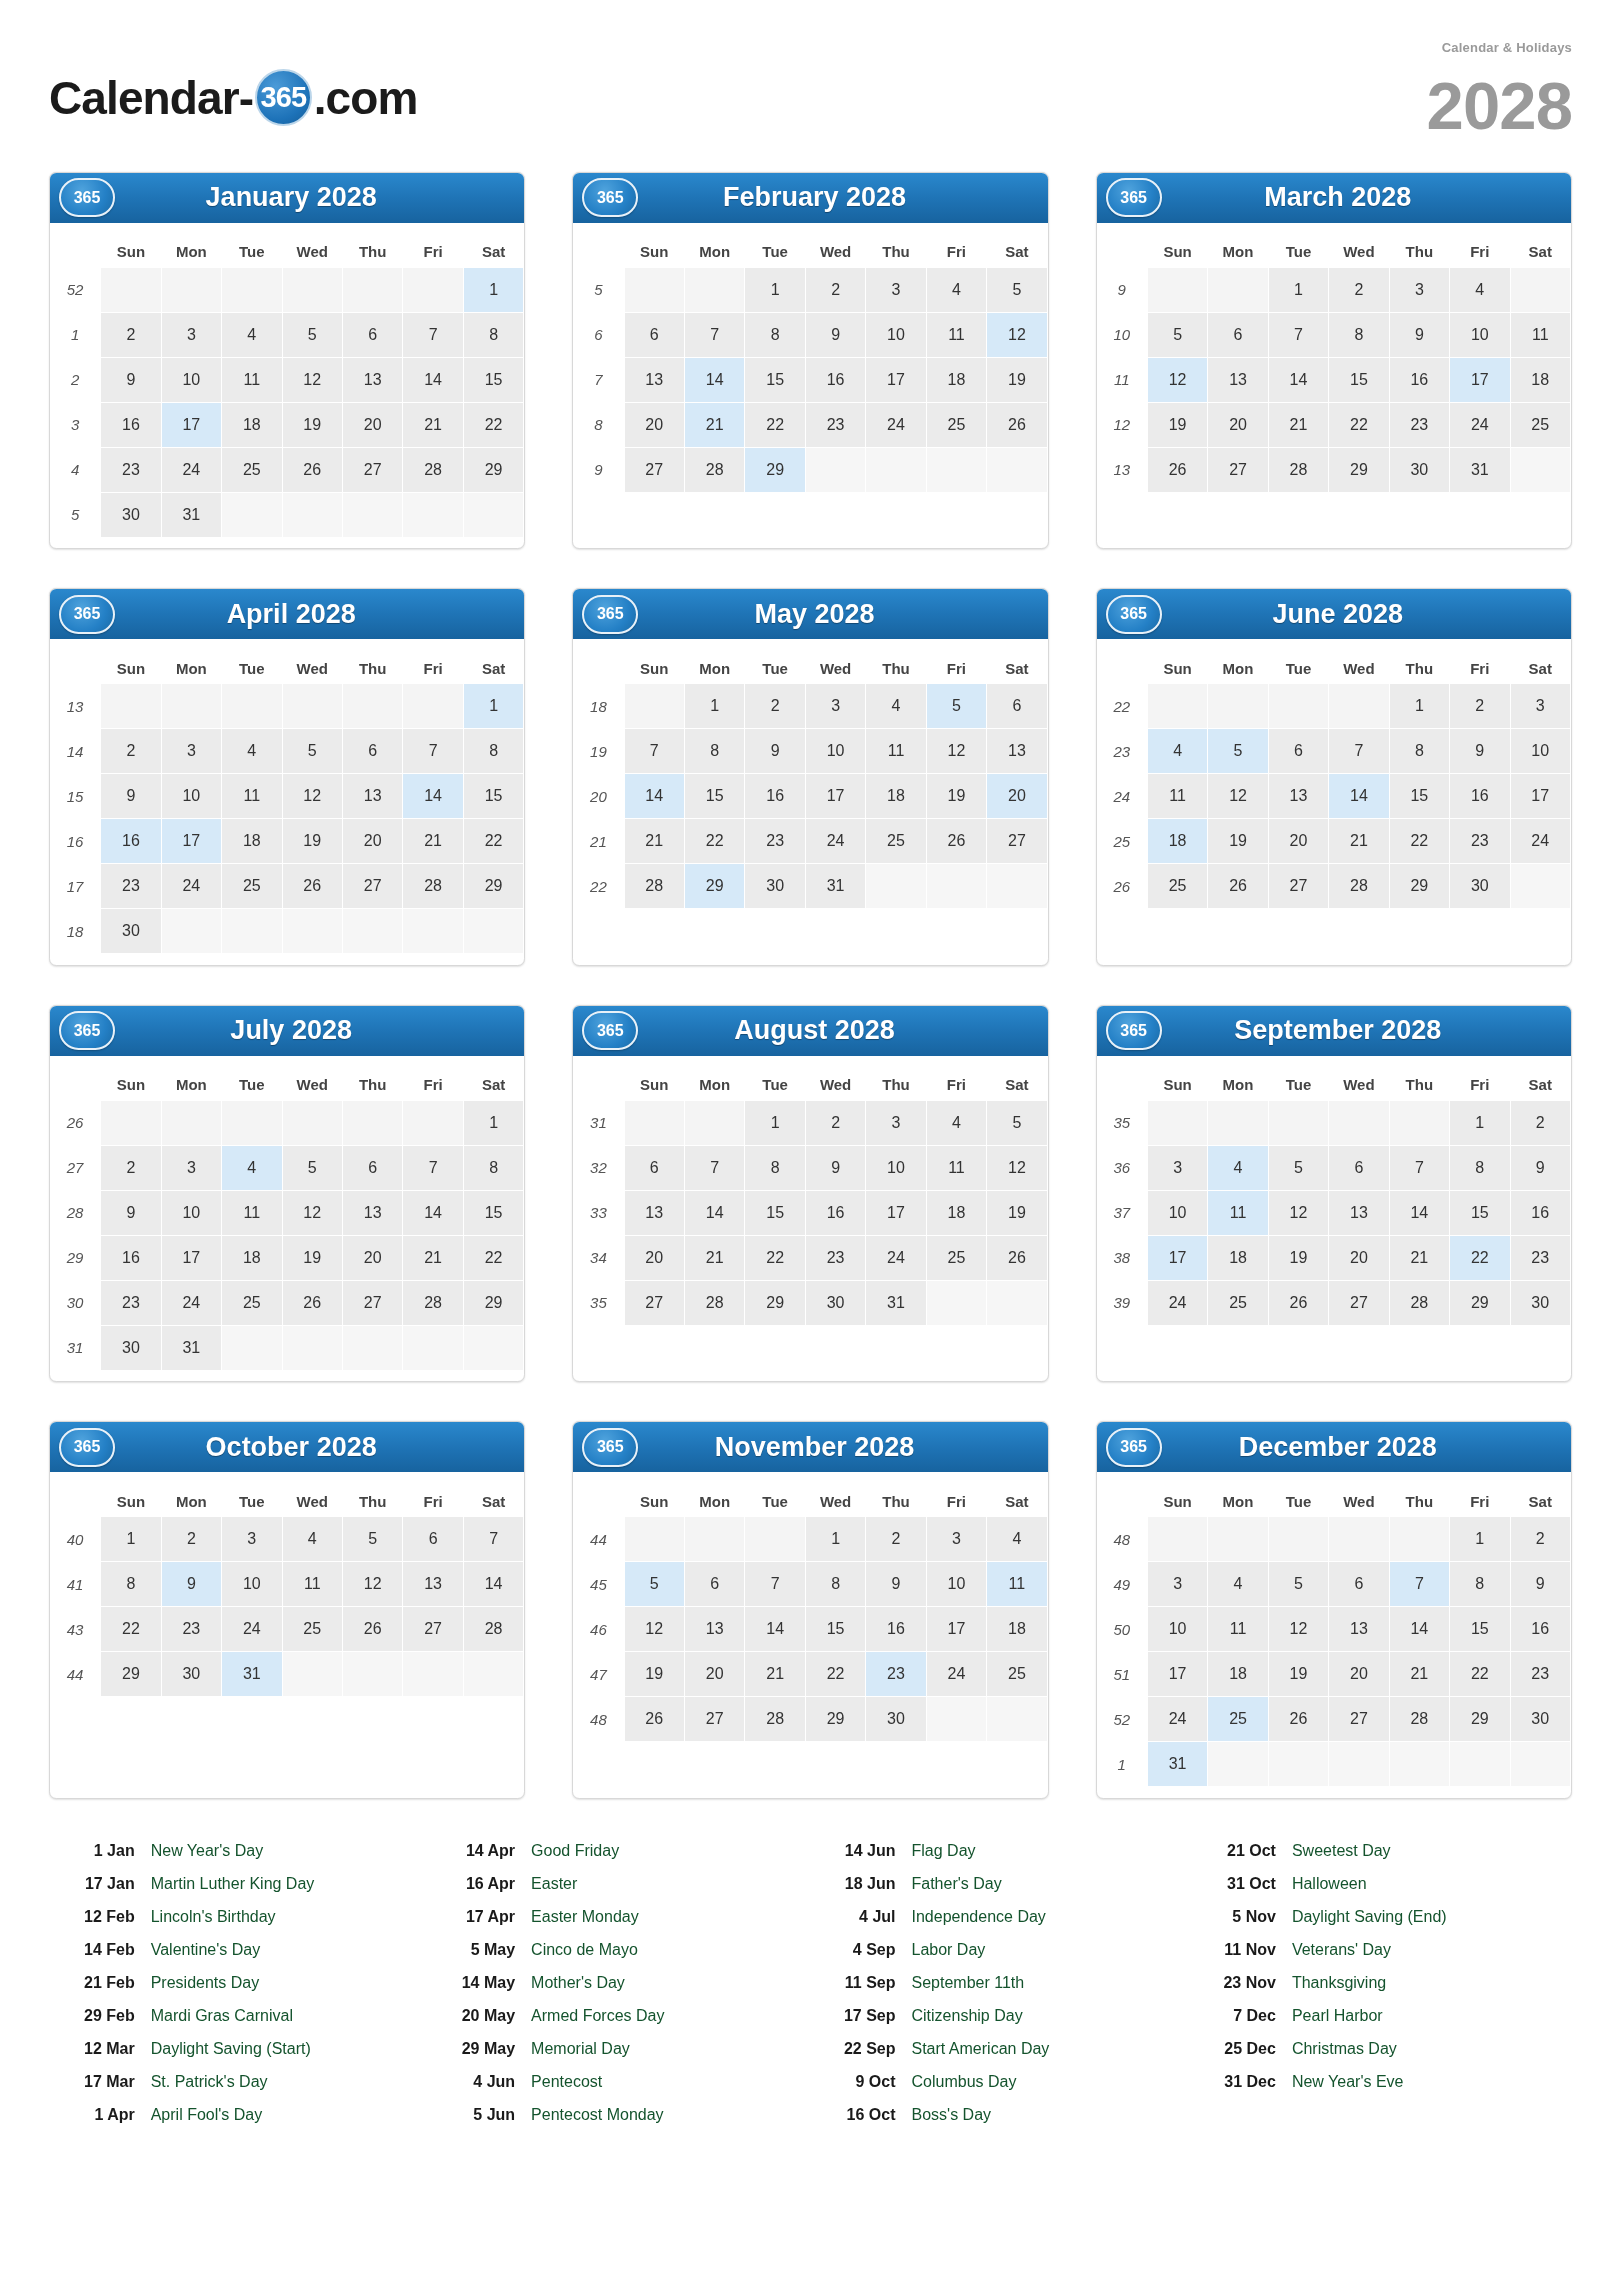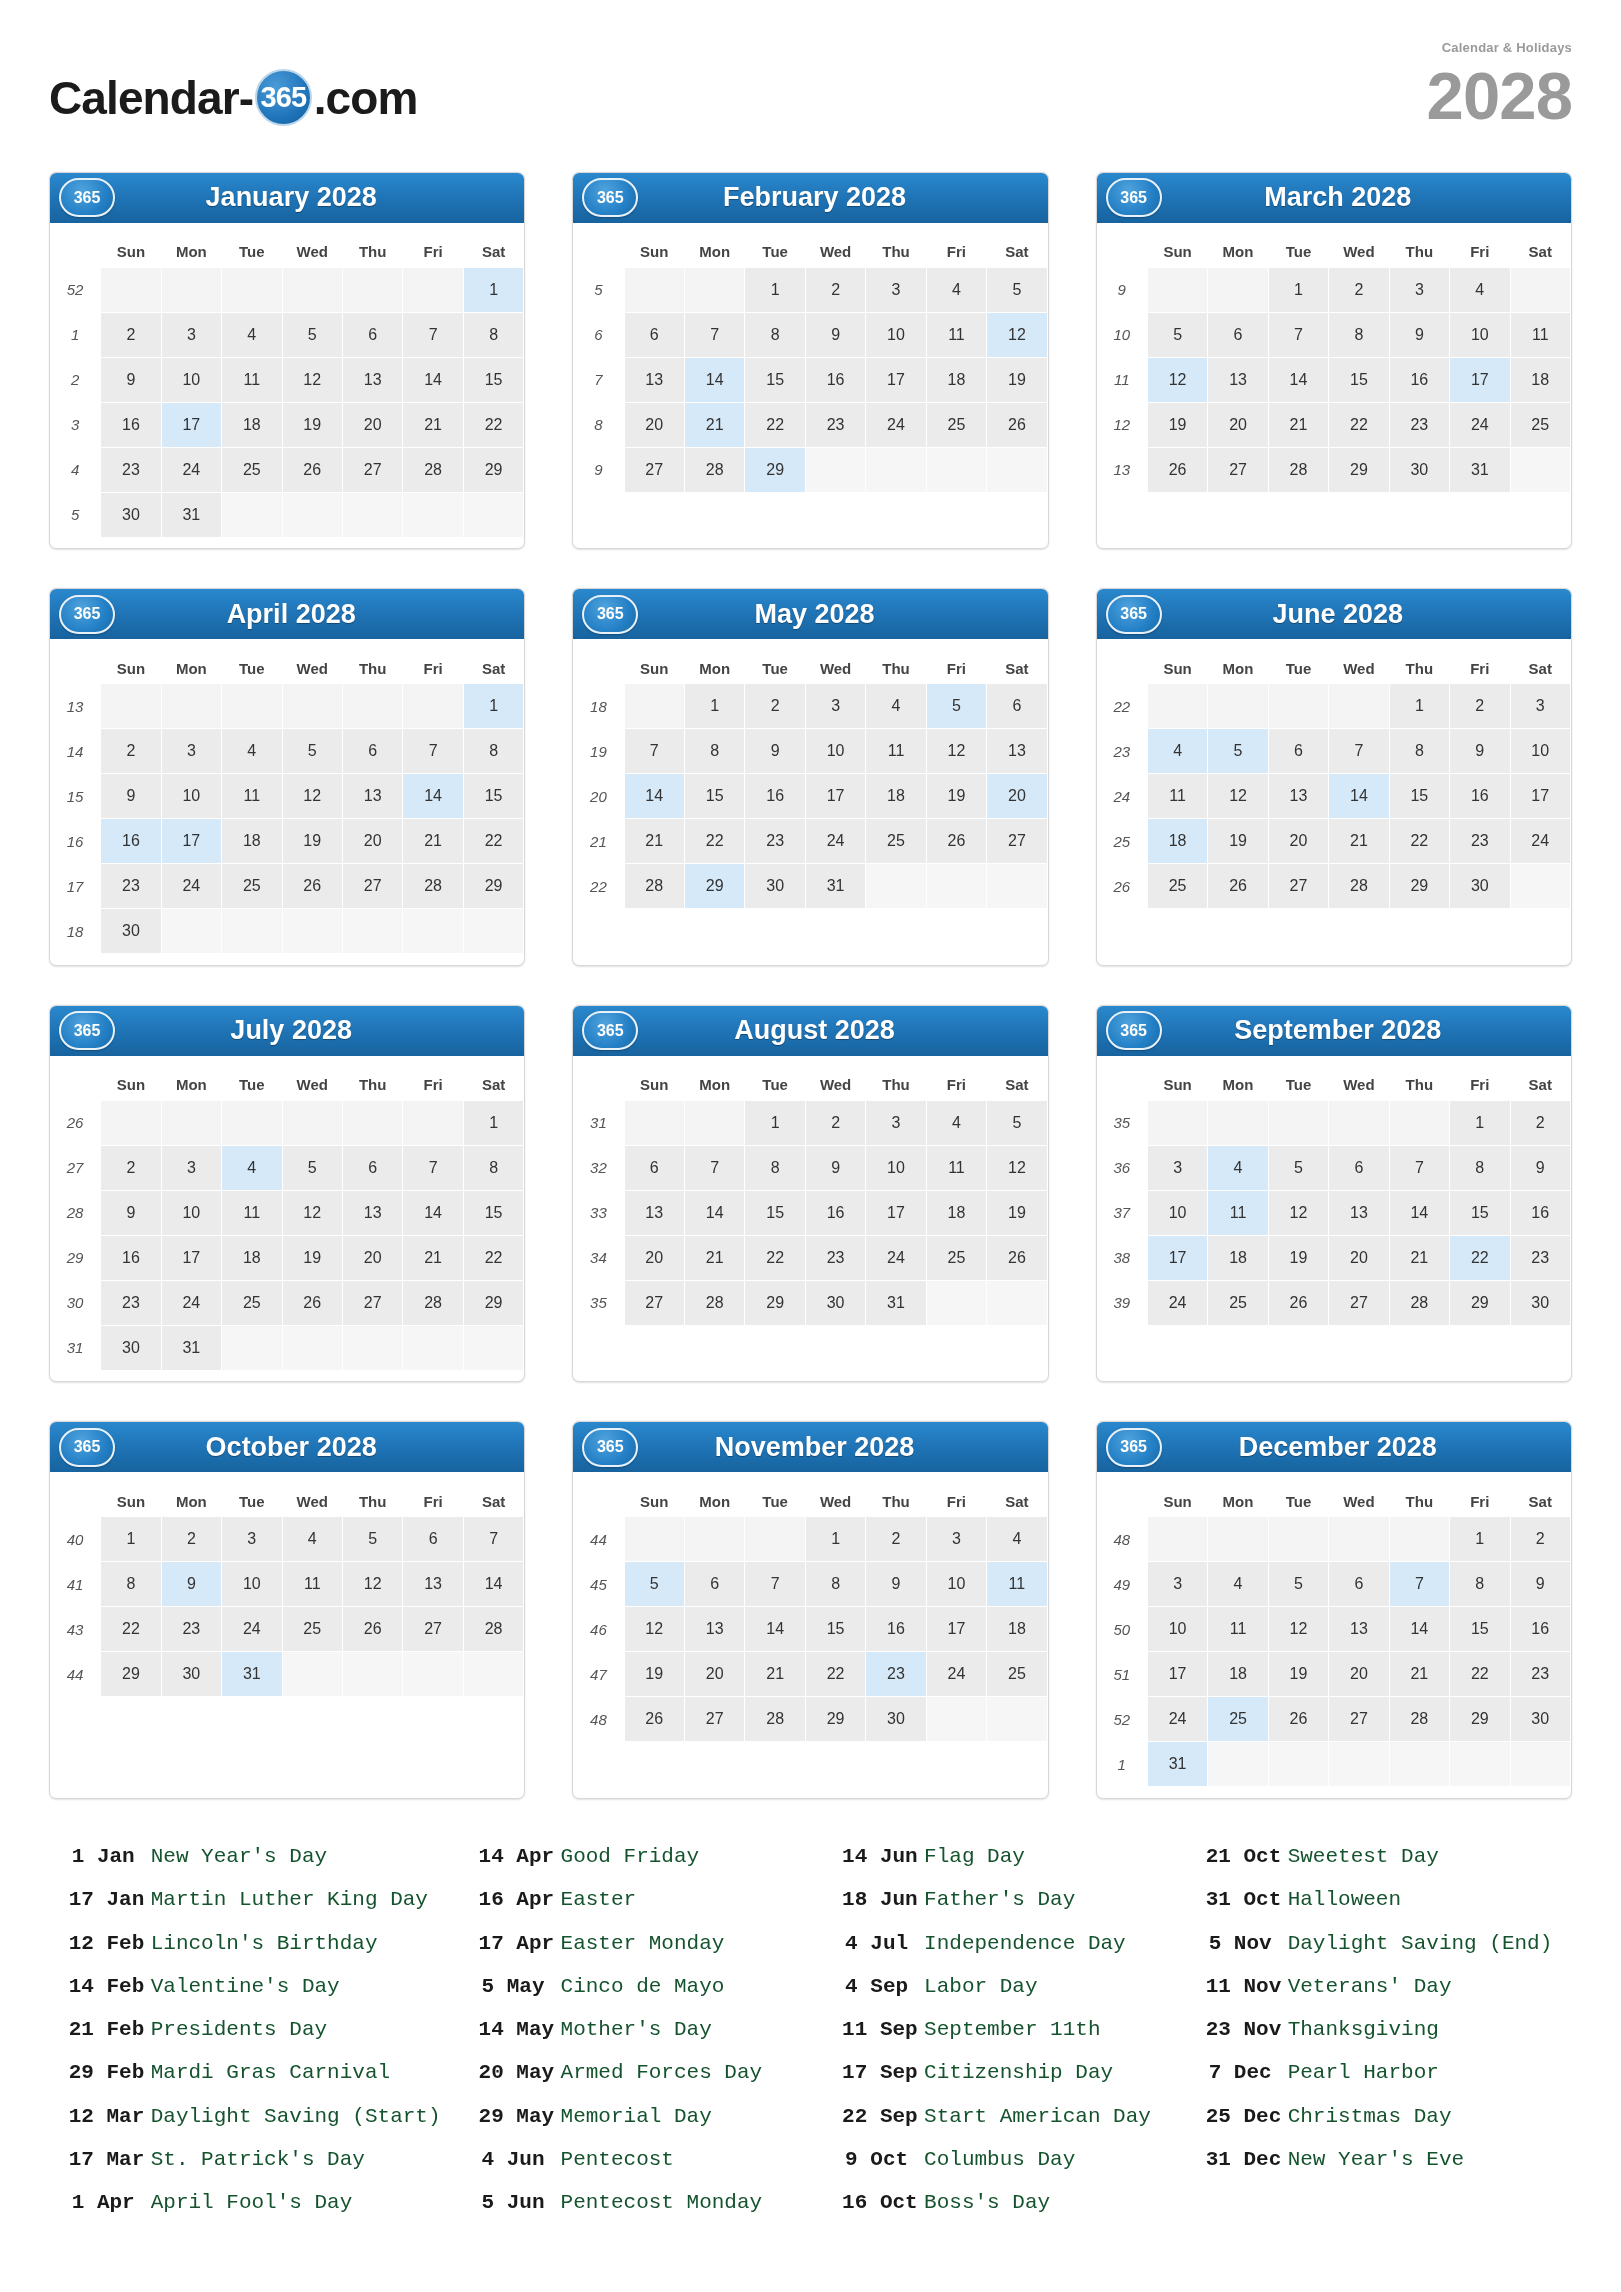--- a/index.html
+++ b/index.html
@@ -44,21 +44,21 @@
     font-size: 13px;
     font-weight: bold;
     color: #9a9a9a;
     letter-spacing: 0.2px;
   }
   .header-right .year {
     font-size: 67px;
     font-weight: bold;
     color: #9a9a9a;
     line-height: 1;
-    margin-top: 7px;
+    margin-top: 17px;
     letter-spacing: -0.9px;
   }
 
   
   .months {
     display: grid;
     grid-template-columns: repeat(3, 1fr);
     column-gap: 47px;
     row-gap: 39px;
     margin-top: 19.7px;
@@ -136,21 +136,21 @@
 
   
   .holidays {
     display: grid;
     grid-template-columns: repeat(4, 1fr);
     column-gap: 38px;
     margin-top: 36px;
     padding: 0 19.7px 27px 19.7px;
   }
   .hol-col { }
-  .hol-row { display: flex; font-size: 21px; line-height: 2.06; font-family: Liberation Mono, monospace; }
+  .hol-row { display: flex; font-size: 16px; line-height: 2.06; }
   .hol-date {
     width: 82px;
     text-align: right;
     font-weight: bold;
     color: #1a1a1a;
     padding-right: 16px;
     white-space: nowrap;
   }
   .hol-name { color: #14532d; white-space: nowrap; }
 </style>

